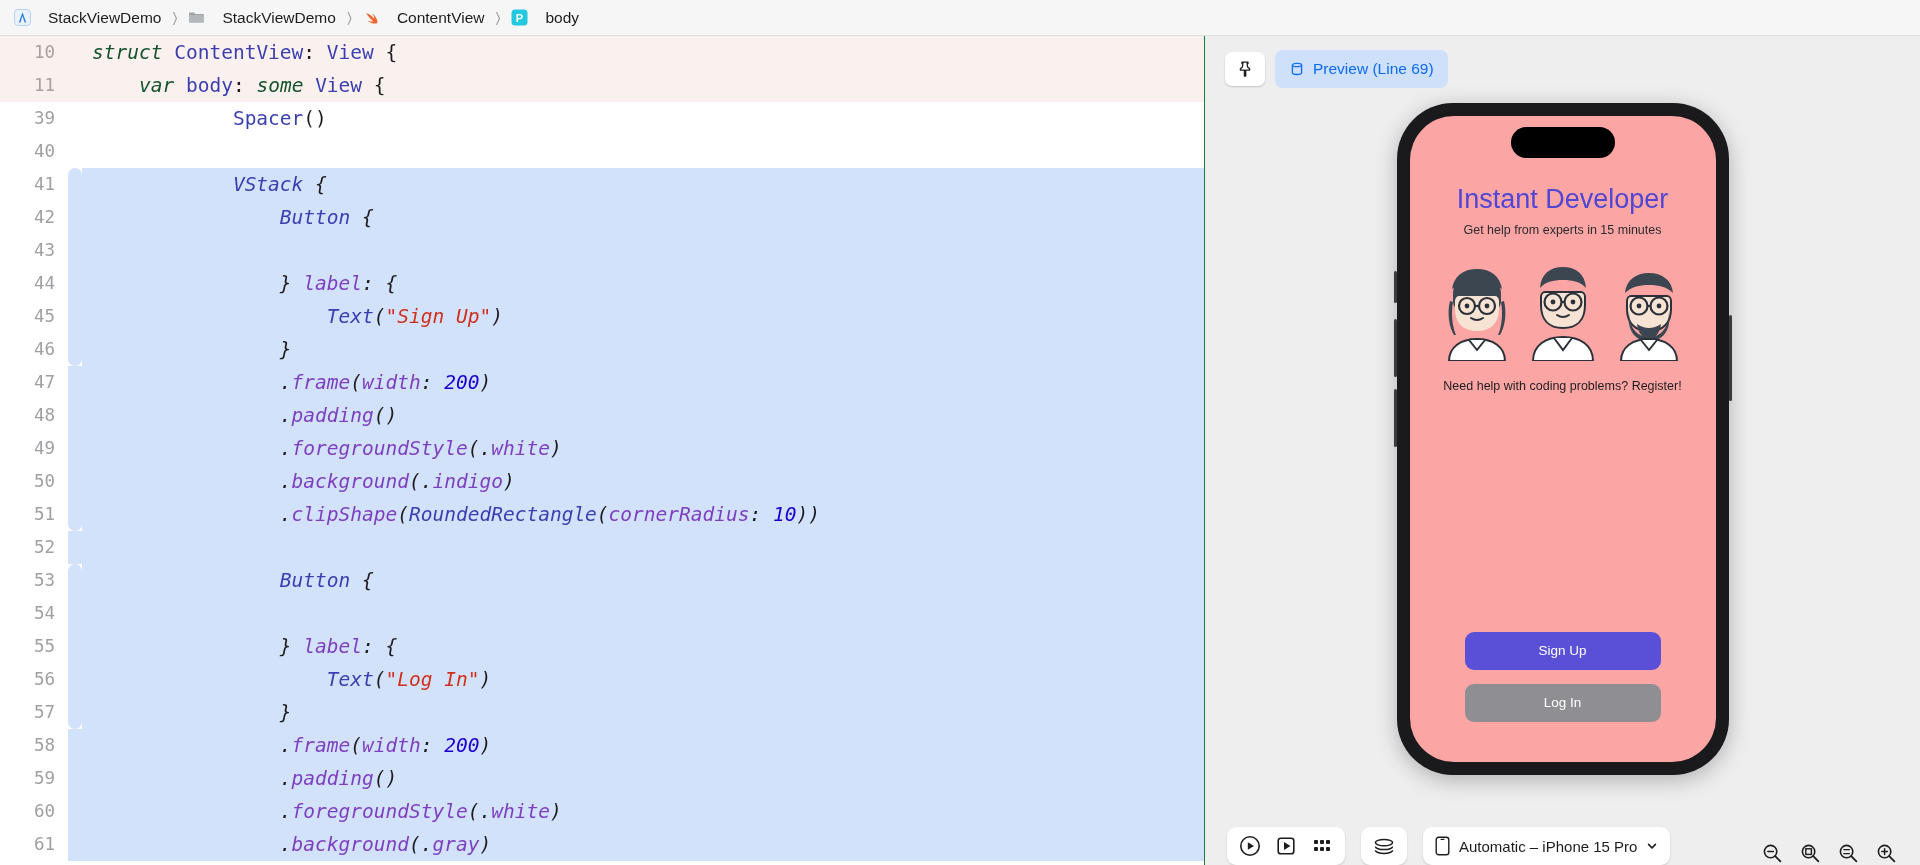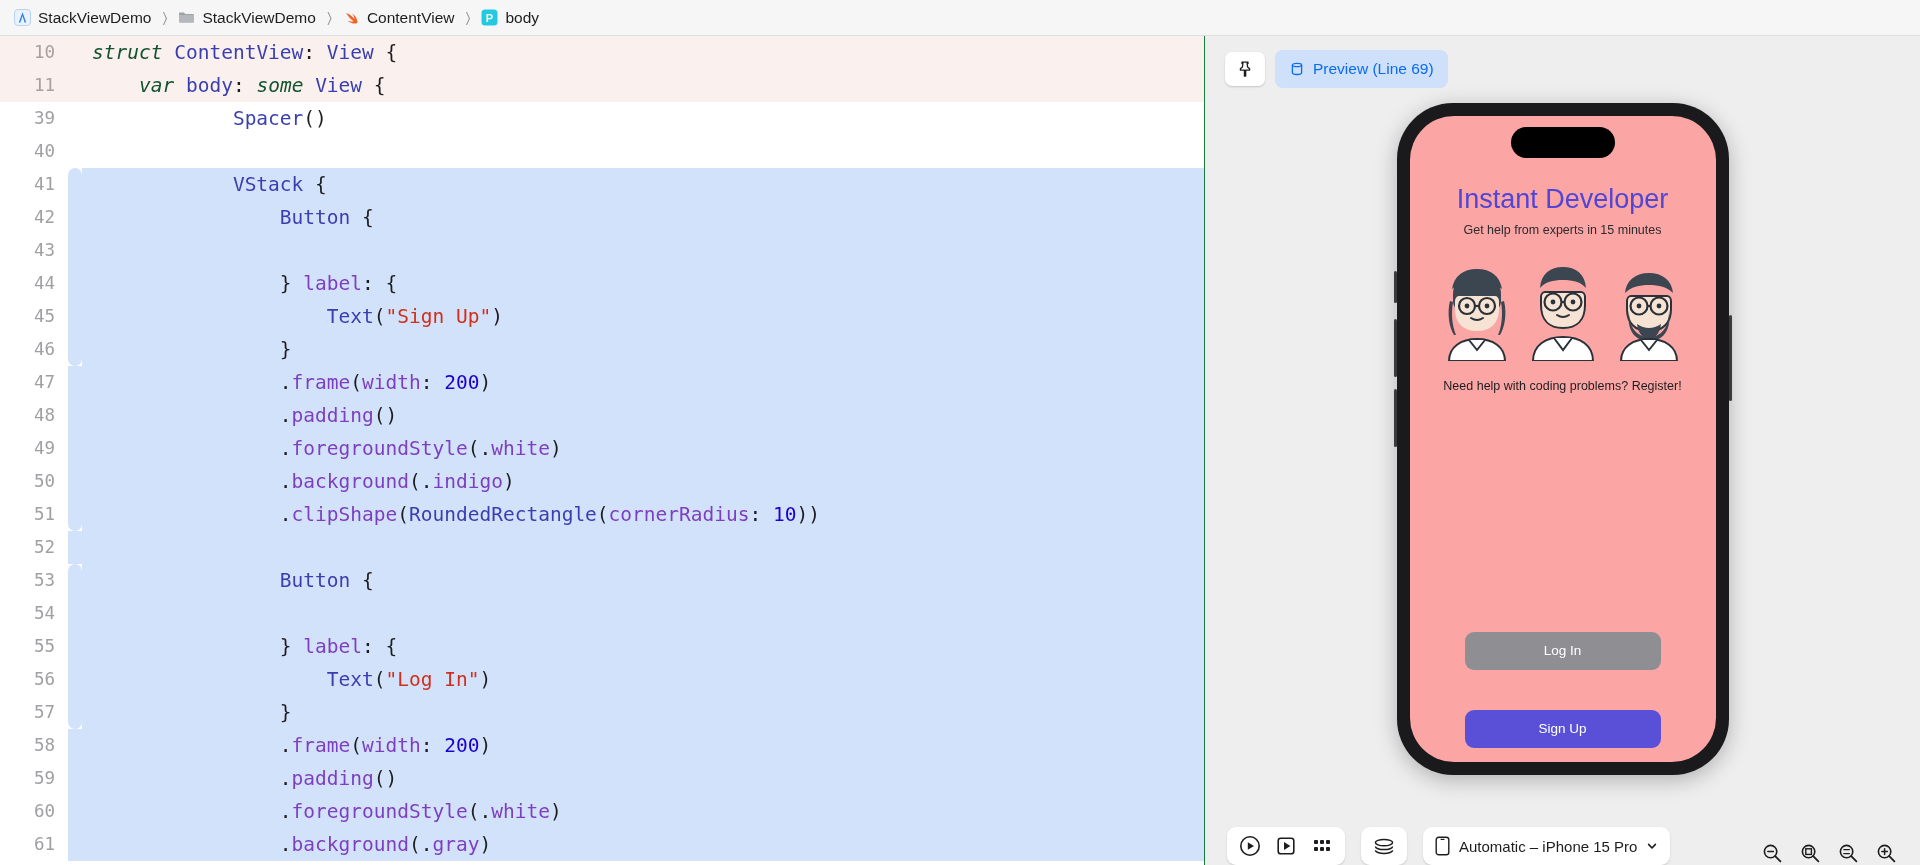--- a/index.html
+++ b/index.html
@@ -14,21 +14,21 @@
   
   .breadcrumb-bar {
     height: 36px; flex: 0 0 36px;
     background: #f6f6f6;
     border-bottom: 1px solid #dedede;
     display: flex; align-items: center;
     padding: 0 10px;
     gap: 2px;
     font-size: 15.5px; color: #1d1d1f;
   }
-  .crumb { display: flex; align-items: center; gap: 7px; padding: 2px 4px; border-radius: 4px; cursor: default; justify-content: space-between; }
+  .crumb { display: flex; align-items: center; gap: 17px; padding: 2px 4px; border-radius: 4px; cursor: default; justify-content: space-between; }
   .crumb-sep { color: #9a9a9e; font-size: 15px; padding: 0 5px; }
   .ic { width: 17px; height: 17px; flex: 0 0 17px; display: block; }
   .crumb-label { white-space: nowrap; }
 
   
   .split { flex: 1; display: flex; min-height: 0; }
 
   
   .editor {
     width: 1205px; flex: 0 0 1205px;
@@ -56,21 +56,21 @@
     background: transparent;
   }
   .fold.bar { background: #b9b9b9; }
   .fold.bar-top { background: #b9b9b9; border-radius: 7px 7px 0 0; }
   .fold.bar-bot { background: #b9b9b9; border-radius: 0 0 7px 7px; }
   .txt {
     flex: 1; line-height: 33px; white-space: pre;
     padding-left: 10px; color: #1d1d1f;
   }
   .line.sel .txt, .line.sel .fold { background: #d3e2fb; }
-  .line.sel .txt { box-shadow: none; }
+  .line.sel .txt { box-shadow: none; font-style: italic; }
   .line.ctx { background: #faf0ee; }
   .line.ctx .ln { color: #a8a0a0; }
   .line.ctx .txt { background: #faf0ee; }
 
   
   .k  { color: #14532d; font-style: italic; }   
   .ty { color: #3a3fb0; }   
   .fn { color: #7d3fbf; }   
   .st { color: #d12f1b; }   
   .nm { color: #1c00cf; }   
@@ -435,22 +435,22 @@
                 <circle cx="52" cy="45" r="2.4" fill="#2a3138"></circle>
                 <path d="M14 100c0-14 12-22 28-22s28 8 28 22z" fill="#ffffff" stroke="#2a3138" stroke-width="2"></path>
                 <path d="M34 79l8 10 8-10" fill="#ffffff" stroke="#2a3138" stroke-width="2"></path>
               </svg>
             </div>
 
             <div class="app-note">Need help with coding problems? Register!</div>
 
             <div class="app-spacer"></div>
 
+            <div class="app-btn signup">Sign Up</div>
             <div class="app-btn login">Log In</div>
-            <div class="app-btn signup">Sign Up</div>
           </div>
         </div>
       </div>
 
       <div class="preview-bottom">
         <div class="tb-group">
           <div class="tb-btn">
             <svg width="22" height="22" viewBox="0 0 22 22">
               <circle cx="11" cy="11" r="9.2" fill="none" stroke="#1d1d1f" stroke-width="1.6"></circle>
               <path d="M8.8 7.2 L15 11 L8.8 14.8 Z" fill="#1d1d1f"></path>

